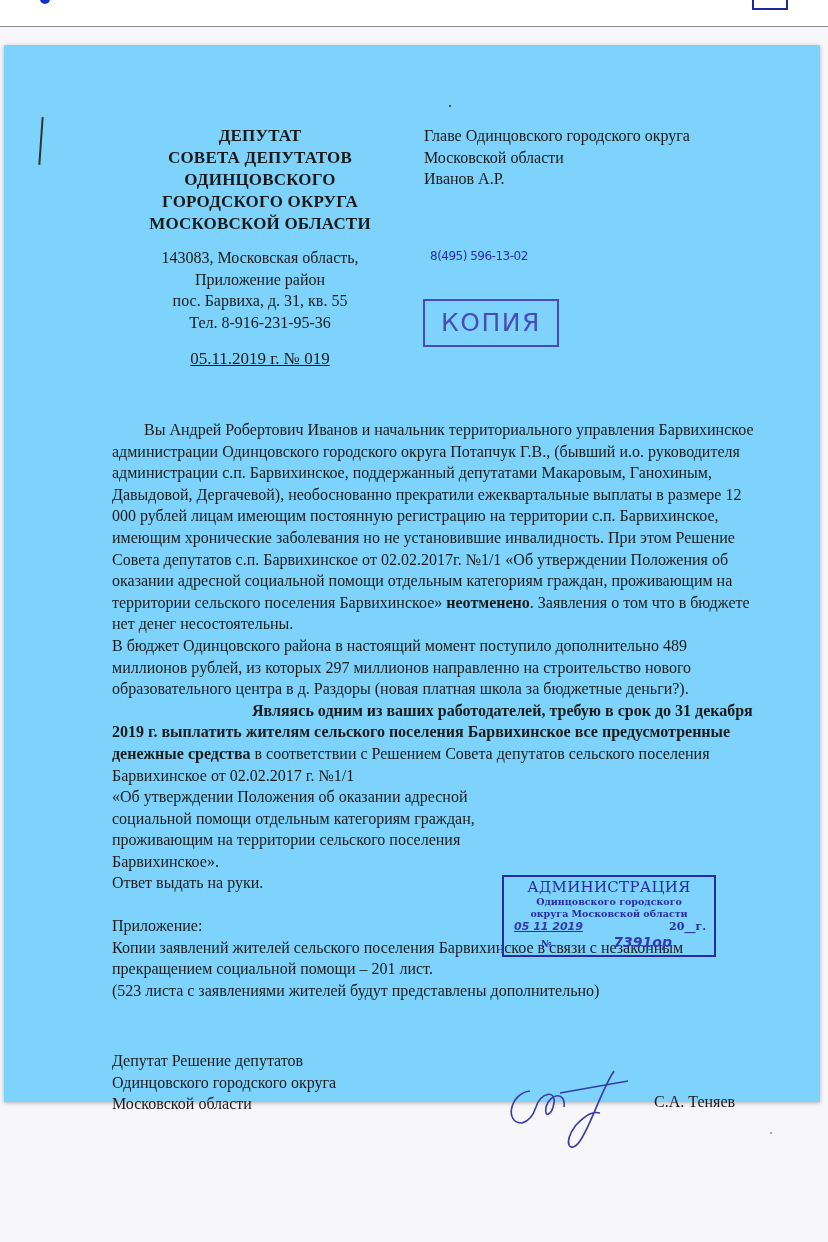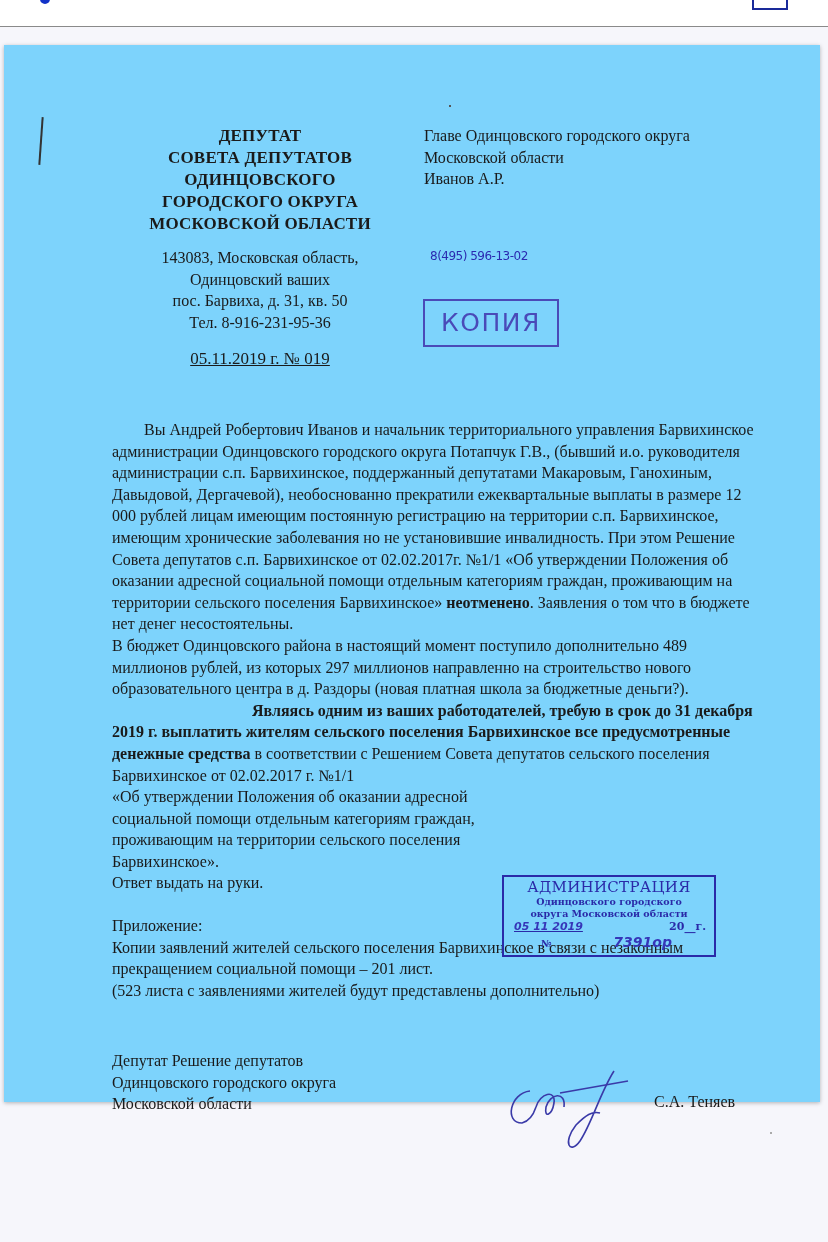--- a/index.html
+++ b/index.html
@@ -101,22 +101,22 @@
   <div class="sender">
     <div class="title">
       <div>ДЕПУТАТ</div>
       <div>СОВЕТА ДЕПУТАТОВ</div>
       <div>ОДИНЦОВСКОГО</div>
       <div>ГОРОДСКОГО ОКРУГА</div>
       <div>МОСКОВСКОЙ ОБЛАСТИ</div>
     </div>
     <div class="addr">
       <div>143083, Московская область,</div>
-      <div>Одинцовский ваших</div>
-      <div>пос. Барвиха, д. 31, кв. 50</div>
+      <div>Приложение район</div>
+      <div>пос. Барвиха, д. 31, кв. 55</div>
       <div>Тел. 8-916-231-95-36</div>
     </div>
     <div class="ref">05.11.2019 г. № 019</div>
   </div>
 
   <div class="recipient">
     <div>Главе  Одинцовского городского округа</div>
     <div>Московской области</div>
     <div>Иванов А.Р.</div>
   </div>

